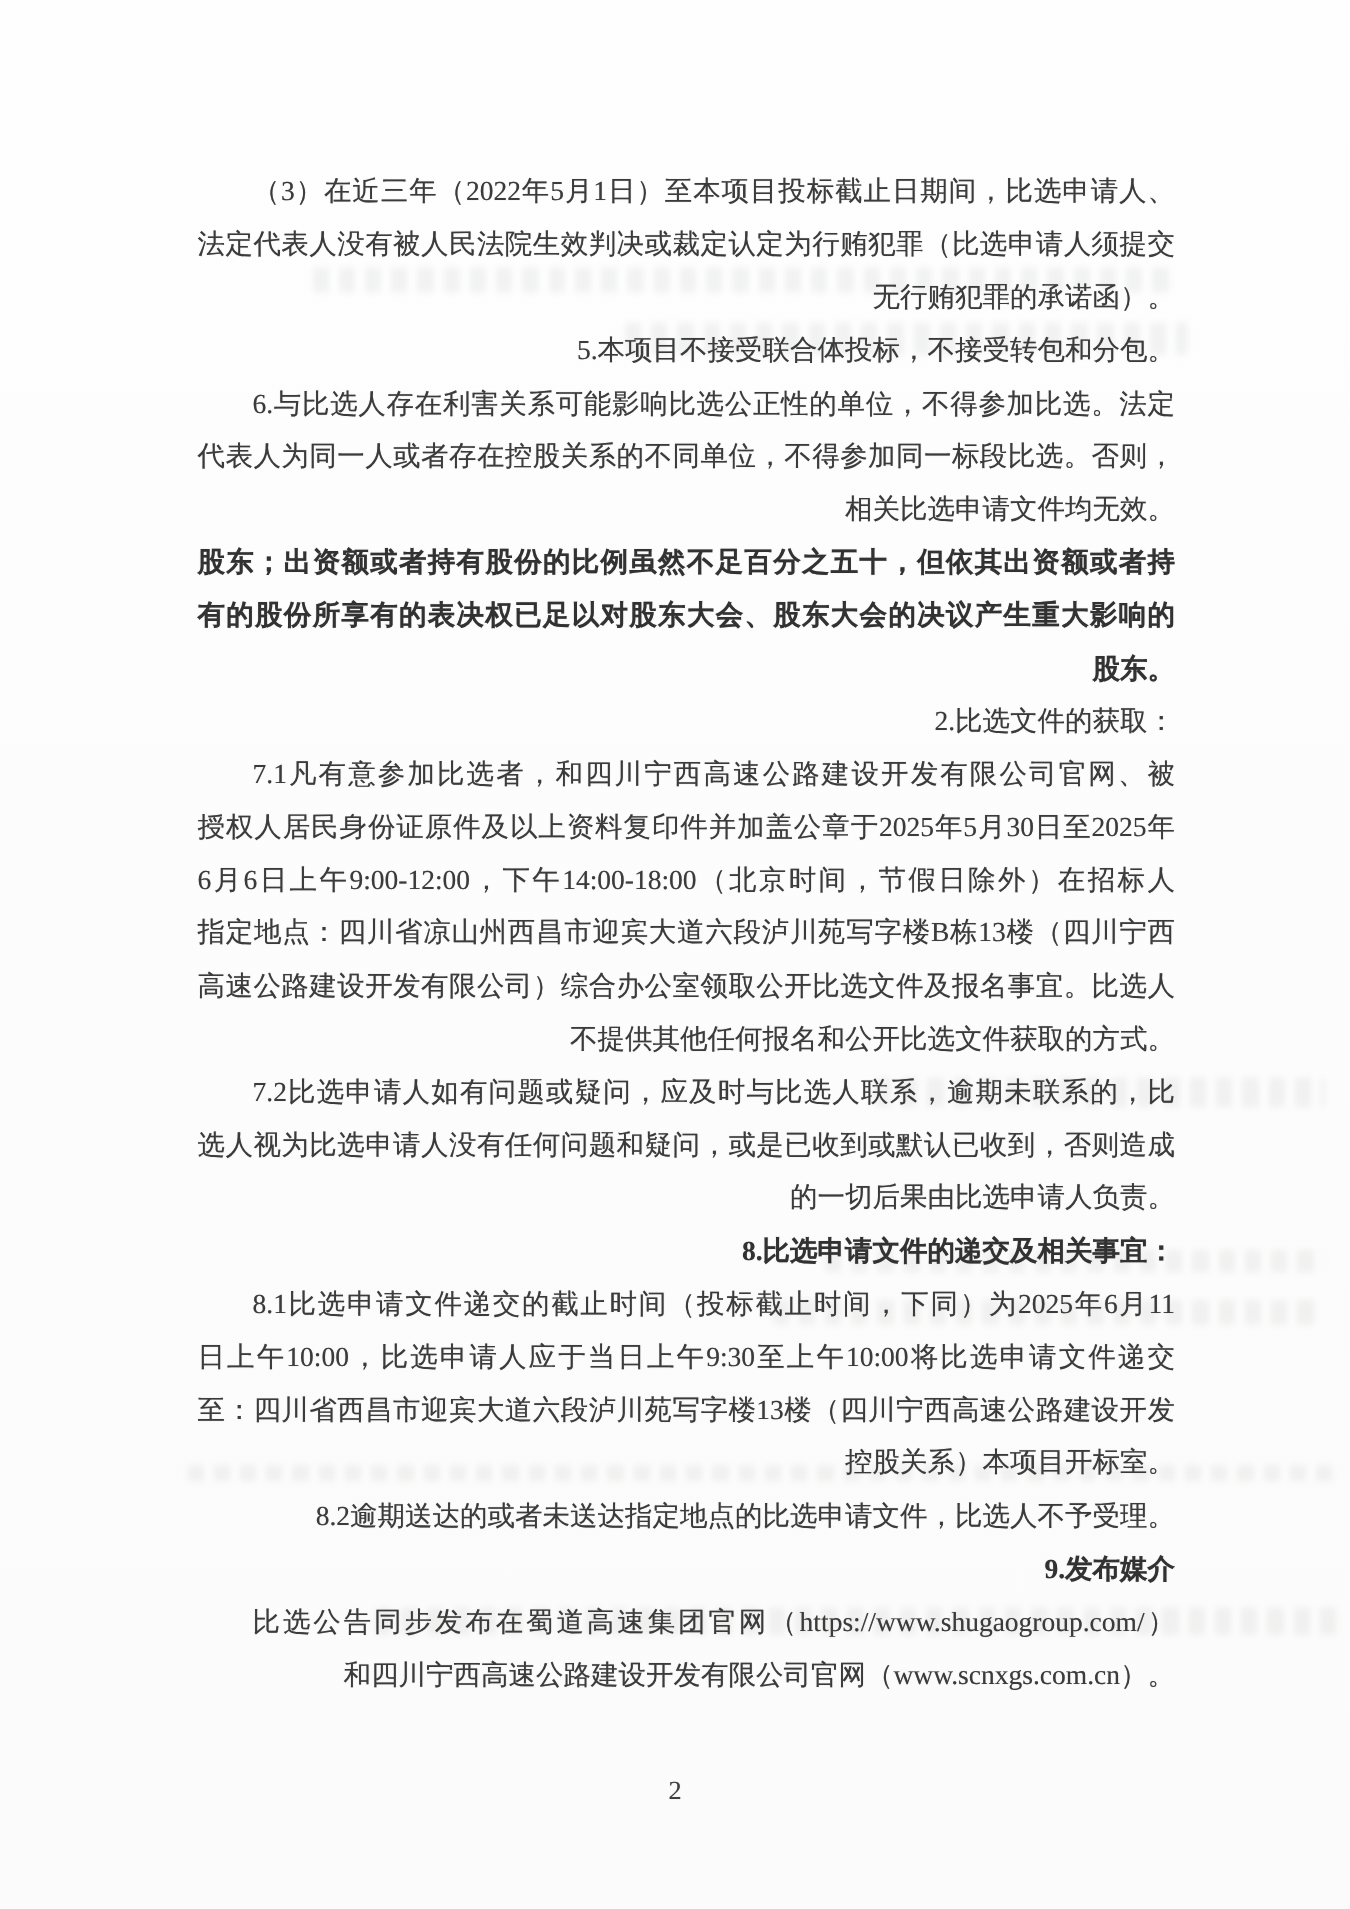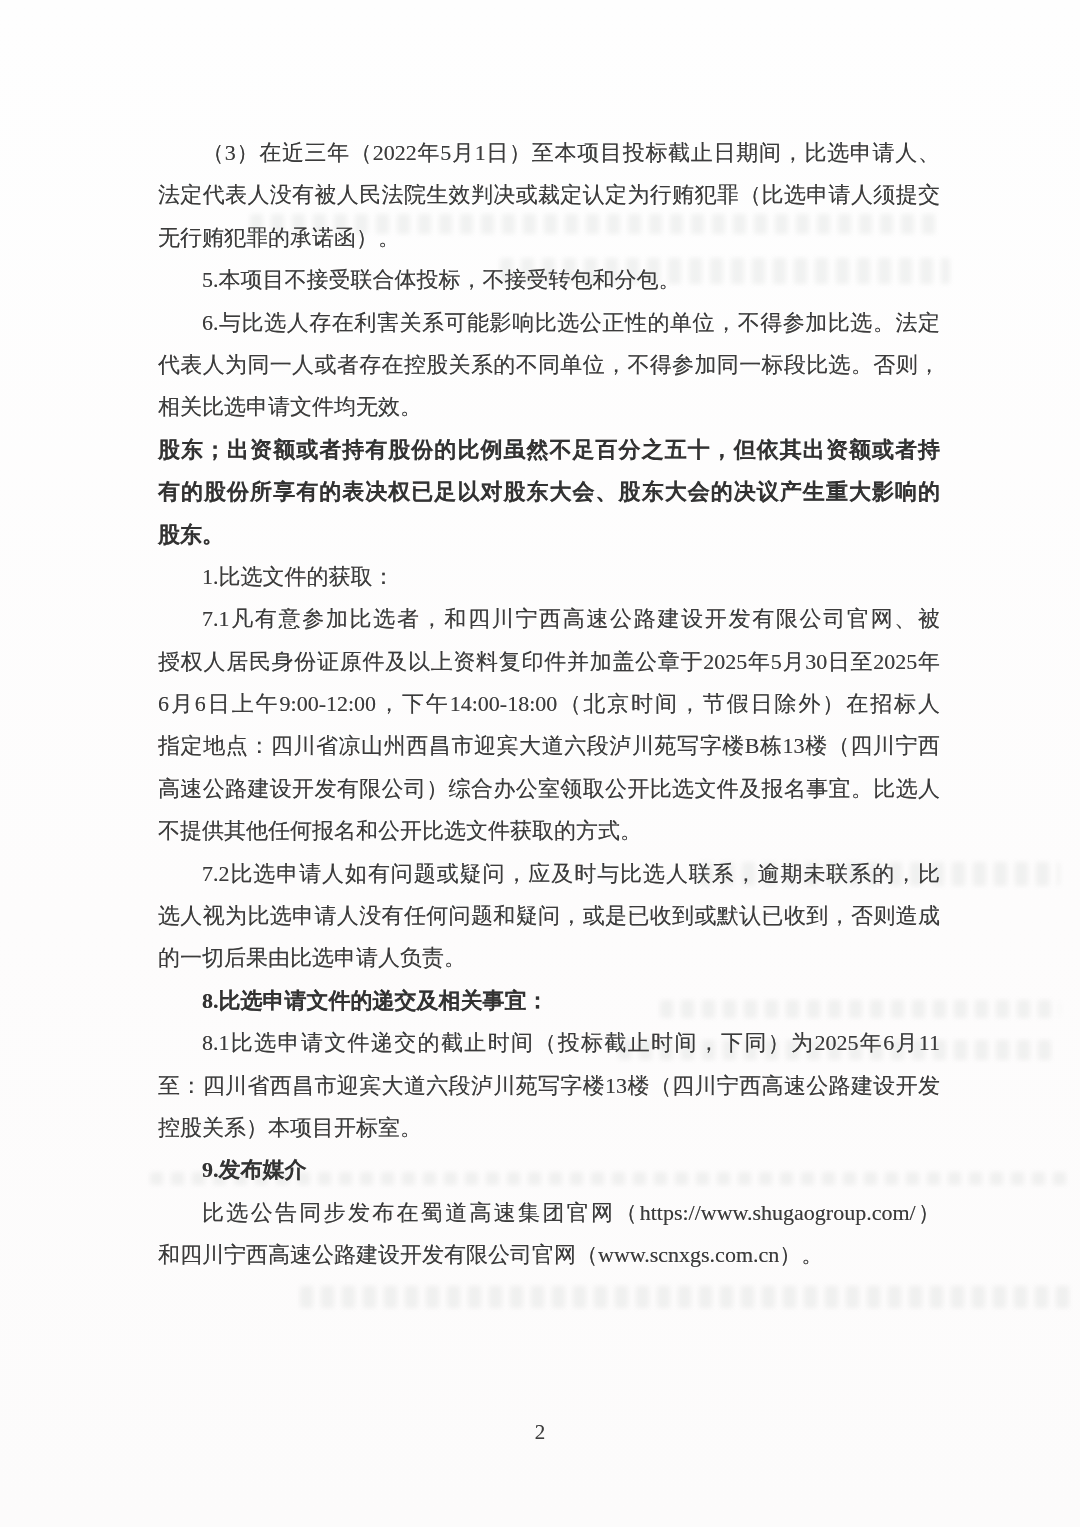--- a/index.html
+++ b/index.html
@@ -24,20 +24,21 @@
     left: 158px;
     top: 132px;
     width: 782px;
     font-size: 22px;
     color: #3b3b3b;
   }
   .line {
     line-height: 42.4px;
     height: 42.4px;
     text-shadow: 0 0 0.6px rgba(60, 60, 60, 0.55);
+    text-align: right;
   }
   .line.indent {
     text-indent: 44px;
   }
   .line.bold {
     font-weight: bold;
     color: #323232;
   }
   .line.fill {
     text-align: justify;
@@ -80,34 +81,36 @@
       <div class="line indent fill">（3）在近三年（2022年5月1日）至本项目投标截止日期间，比选申请人、</div>
       <div class="line fill">法定代表人没有被人民法院生效判决或裁定认定为行贿犯罪（比选申请人须提交</div>
       <div class="line">无行贿犯罪的承诺函）。</div>
       <div class="line indent">5.本项目不接受联合体投标，不接受转包和分包。</div>
       <div class="line indent fill">6.与比选人存在利害关系可能影响比选公正性的单位，不得参加比选。法定</div>
       <div class="line fill">代表人为同一人或者存在控股关系的不同单位，不得参加同一标段比选。否则，</div>
       <div class="line">相关比选申请文件均无效。</div>
       <div class="line bold fill">股东；出资额或者持有股份的比例虽然不足百分之五十，但依其出资额或者持</div>
       <div class="line bold fill">有的股份所享有的表决权已足以对股东大会、股东大会的决议产生重大影响的</div>
       <div class="line bold">股东。</div>
-      <div class="line indent">1.比选文件的获取：</div>
+      <div class="line indent">2.比选文件的获取：</div>
       <div class="line indent fill">7.1凡有意参加比选者，和四川宁西高速公路建设开发有限公司官网、被</div>
       <div class="line fill">授权人居民身份证原件及以上资料复印件并加盖公章于2025年5月30日至2025年</div>
       <div class="line fill">6月6日上午9:00-12:00，下午14:00-18:00（北京时间，节假日除外）在招标人</div>
       <div class="line fill">指定地点：四川省凉山州西昌市迎宾大道六段泸川苑写字楼B栋13楼（四川宁西</div>
       <div class="line fill">高速公路建设开发有限公司）综合办公室领取公开比选文件及报名事宜。比选人</div>
       <div class="line">不提供其他任何报名和公开比选文件获取的方式。</div>
       <div class="line indent fill">7.2比选申请人如有问题或疑问，应及时与比选人联系，逾期未联系的，比</div>
       <div class="line fill">选人视为比选申请人没有任何问题和疑问，或是已收到或默认已收到，否则造成</div>
       <div class="line">的一切后果由比选申请人负责。</div>
       <div class="line indent bold">8.比选申请文件的递交及相关事宜：</div>
       <div class="line indent fill">8.1比选申请文件递交的截止时间（投标截止时间，下同）为2025年6月11</div>
+      <div class="line fill">日上午10:00，比选申请人应于当日上午9:30至上午10:00将比选申请文件递交</div>
       <div class="line fill">至：四川省西昌市迎宾大道六段泸川苑写字楼13楼（四川宁西高速公路建设开发</div>
       <div class="line">控股关系）本项目开标室。</div>
+      <div class="line indent">8.2逾期送达的或者未送达指定地点的比选申请文件，比选人不予受理。</div>
       <div class="line indent bold">9.发布媒介</div>
       <div class="line indent fill">比选公告同步发布在蜀道高速集团官网（https://www.shugaogroup.com/）</div>
       <div class="line">和四川宁西高速公路建设开发有限公司官网（www.scnxgs.com.cn）。</div>
     </div>
 
   <div class="page-number">2</div>
 
 </div>
 
 </body></html>

